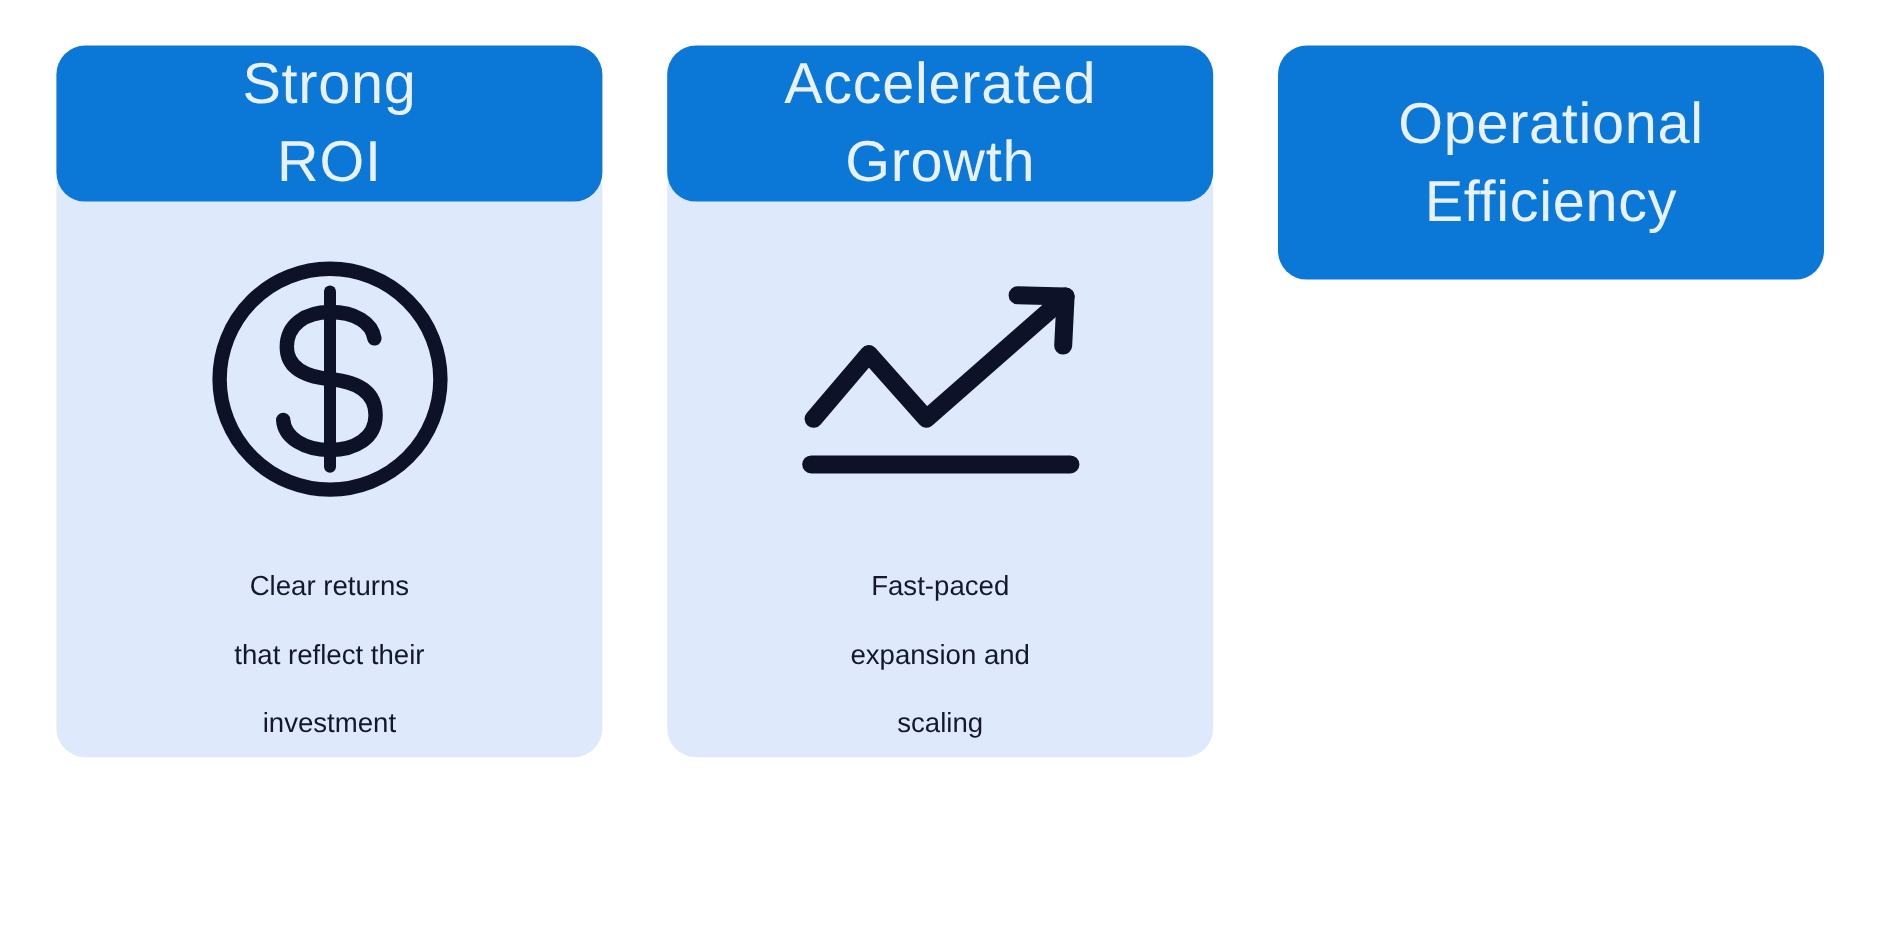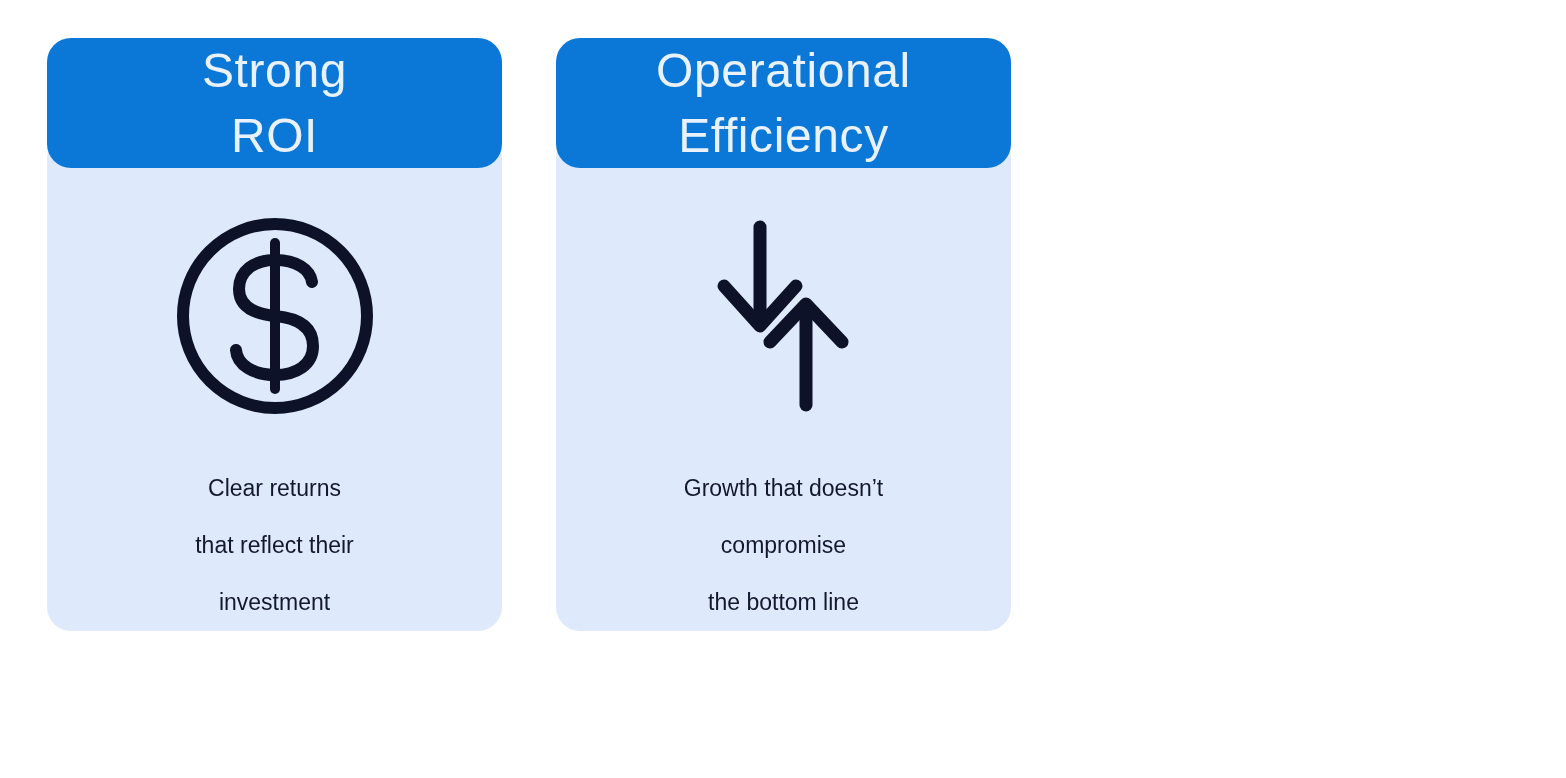--- a/index.html
+++ b/index.html
@@ -105,35 +105,40 @@
             <line x1="103" y1="30" x2="103" y2="176" stroke-width="10"></line>
             <path d="M140 69 C138 56 124 47 103 47 C82 47 67 58 67 76 C67 94 83 101 103 103 C125 105 141 113 141 133 C141 152 124 162 103 162 C82 162 65 152 64 137"></path>
           </svg>
         </div>
         <div class="card-desc">Clear returns
 that reflect their
 investment</div>
       </div>
     </div>
 
+    <div class="card">
+      <div class="card-header">
+        <div class="card-title">Accelerated
+Growth</div>
+      </div>
+      <div class="card-body">
+        <div class="icon-box">
+          <svg width="240" height="170" viewBox="0 0 240 170" stroke-width="15">
+            <polyline points="14,118 60,64 108,118 224,16"></polyline>
+            <polyline points="184,15 224,16 222,57"></polyline>
+            <line x1="12" y1="156" x2="228" y2="156"></line>
+          </svg>
+        </div>
+        <div class="card-desc">Fast-paced
+expansion and
+scaling</div>
+      </div>
+    </div>
 
     <div class="card">
       <div class="card-header">
         <div class="card-title">Operational
 Efficiency</div>
-      </div>
-      <div class="card-body">
-        <div class="icon-box">
-          <svg width="136" height="192" viewBox="0 0 136 192" stroke-width="13">
-            <path d="M44 7 L44 105"></path>
-            <path d="M8 66 L44 106 L80 66"></path>
-            <path d="M90 185 L90 87"></path>
-            <path d="M54 122 L90 84 L126 122"></path>
-          </svg>
-        </div>
-        <div class="card-desc">Growth that doesn’t
-compromise
-the bottom line</div>
       </div>
     </div>
 
   </div>
 </div>
 
 </body></html>

